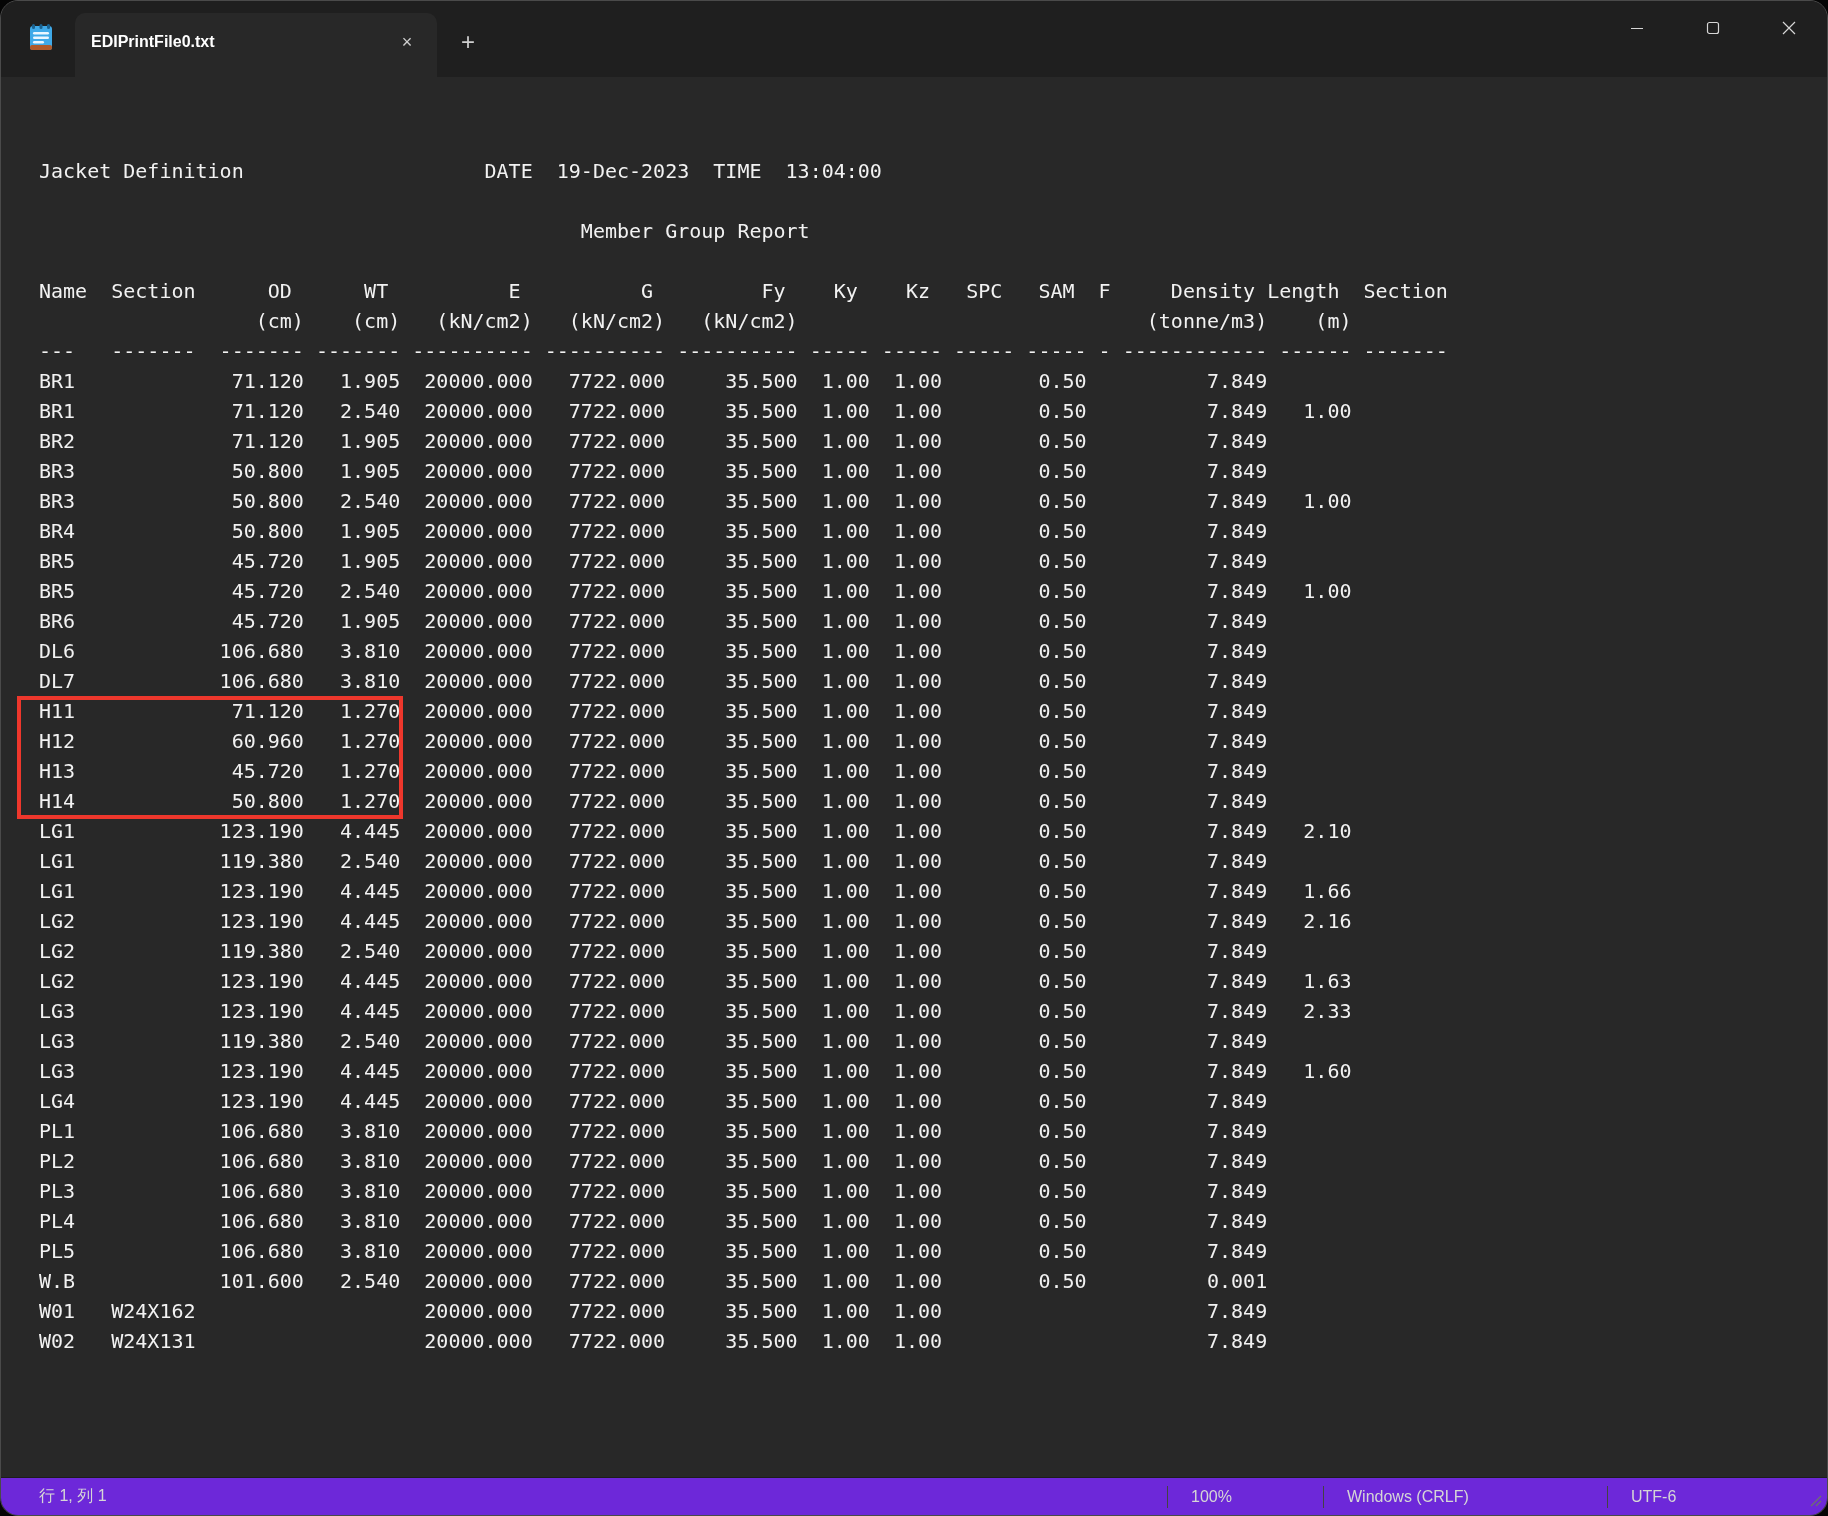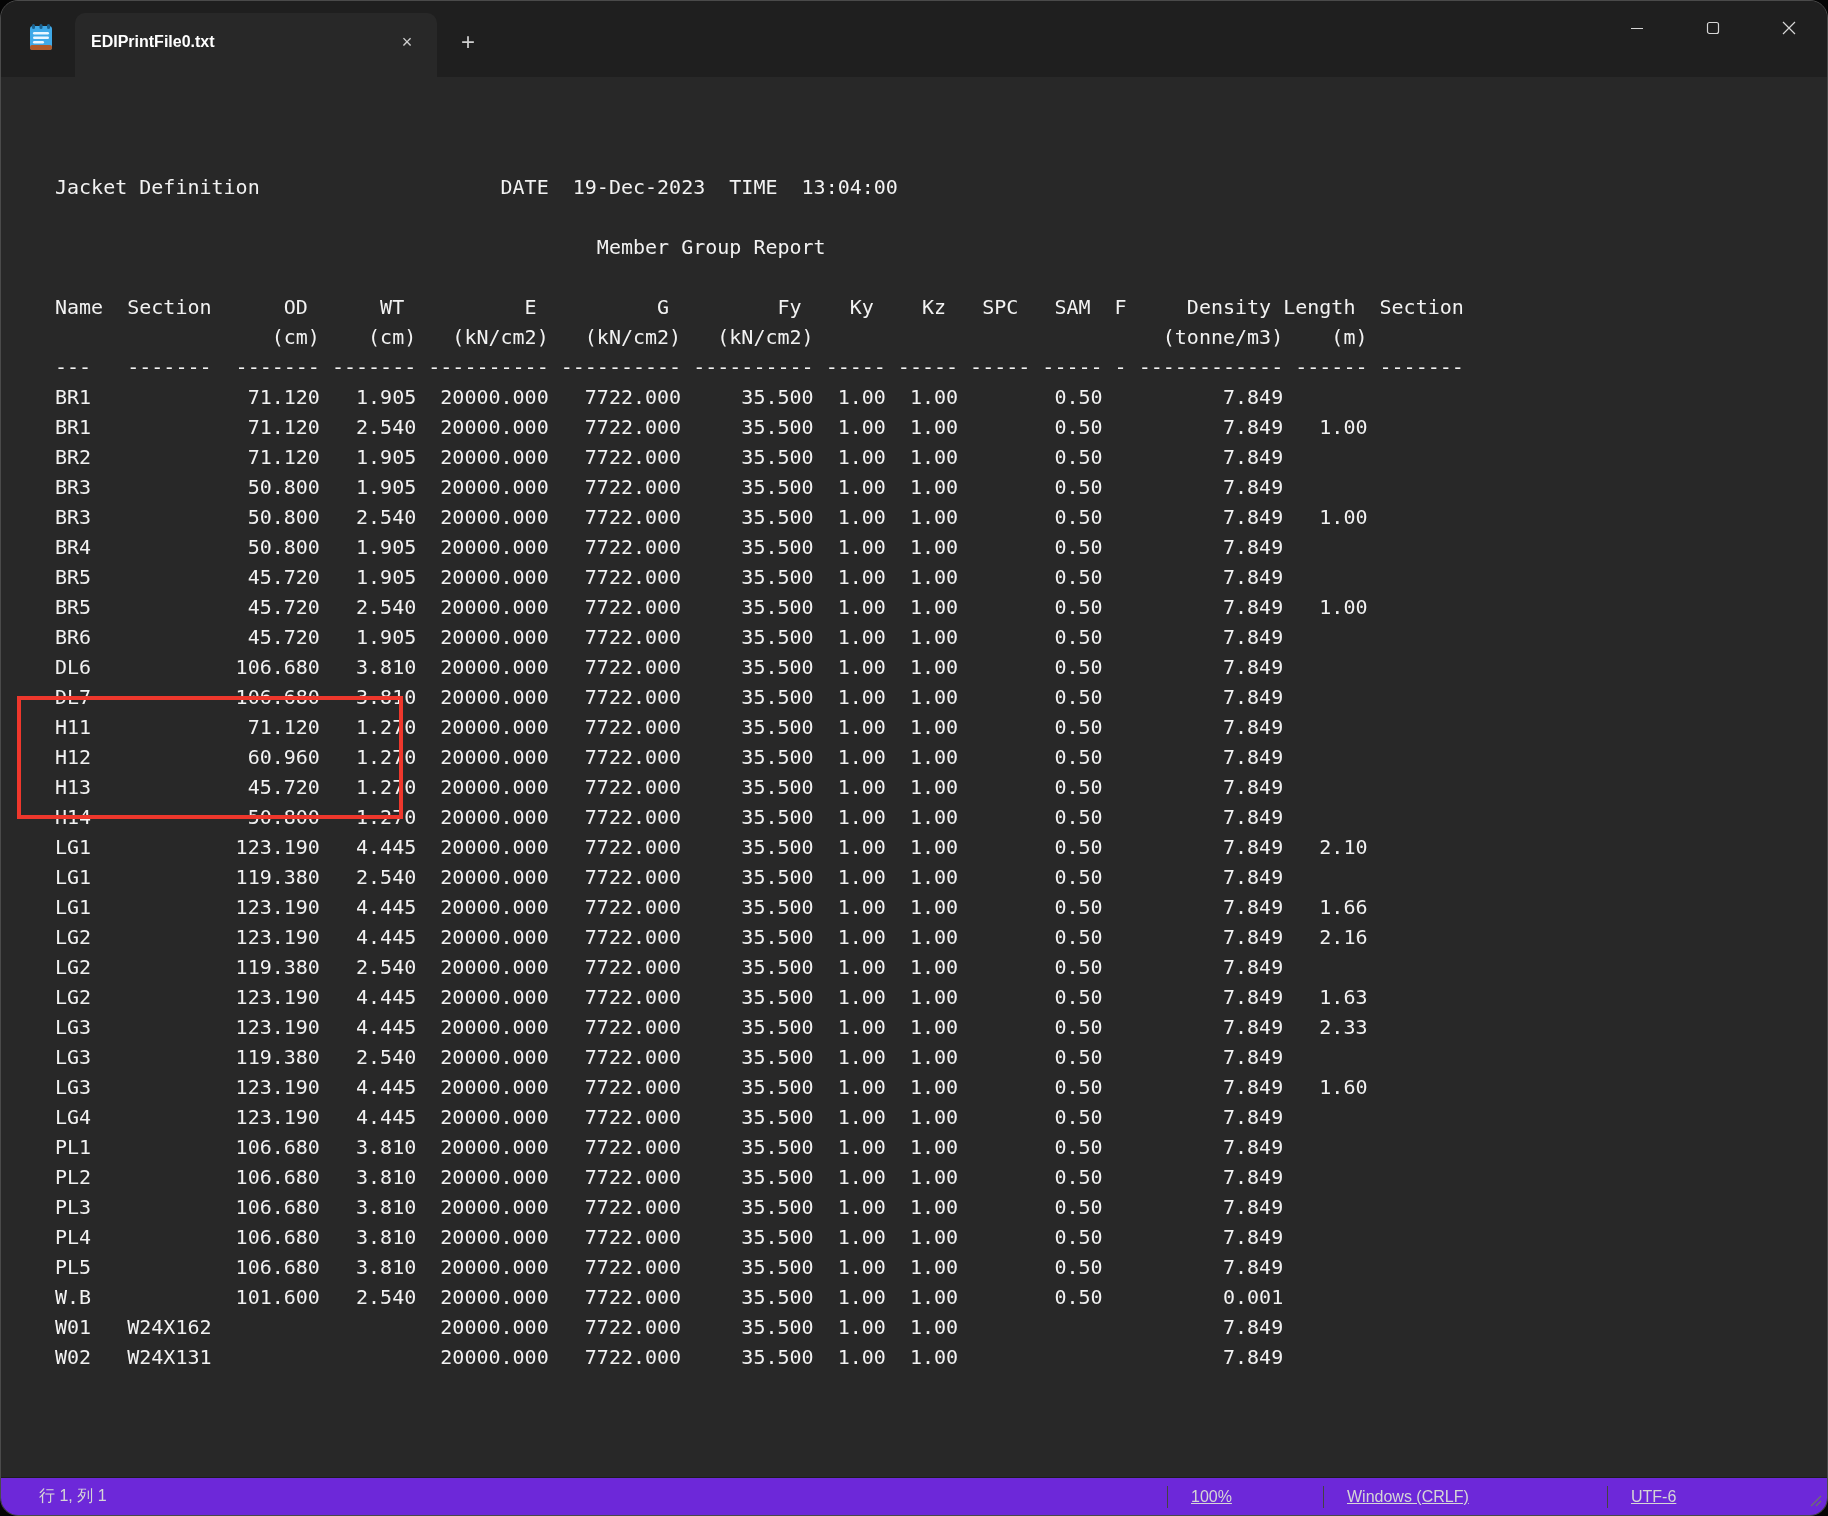--- a/index.html
+++ b/index.html
@@ -33,33 +33,33 @@
   }
   
   .menubar{position:absolute;left:0;top:76px;width:100%;height:40px;background:#282828;
     display:flex;align-items:center;padding-left:24px;}
   .menu-item{font-size:19px;color:#f0f0f0;margin-right:41px;}
   .gear-btn{position:absolute;right:28px;top:5px;width:34px;height:34px;border:none;background:transparent;
     color:#d6d6d6;display:flex;align-items:center;justify-content:center;padding:0;}
   
   .editor{position:absolute;left:0;top:116px;width:100%;height:1362px;background:#282828;overflow:hidden;}
   .editor pre{
-    margin:16px;padding:39px 0 0 38px;
+    margin:0;padding:39px 0 0 38px;
     font-family:"DejaVu Sans Mono","Liberation Mono",monospace;
     font-size:20px;line-height:30px;color:#f2f2f2;white-space:pre;
   }
   .highlight-box{
     position:absolute;left:16px;top:579px;width:386px;height:123px;
     border:4px solid #ee372c;pointer-events:none;
   }
   
   .statusbar{position:absolute;left:0;bottom:0;width:100%;height:38px;background:#6d28d9;
     border-top:1px solid #1d1d1d;font-size:16px;color:#d6d6d6;}
   .sb-pos{position:absolute;left:38px;top:8px;}
-  .sb-right{position:absolute;left:1166px;right:50px;top:0;height:100%;display:flex;align-items:center;text-decoration:underline;}
+  .sb-right{position:absolute;left:1166px;right:50px;top:0;height:100%;display:flex;align-items:center;}
   .sb-divider{width:1px;height:22px;background:#434343;}
   .sb-cell{padding-left:23px;white-space:nowrap;}
   .sb-zoom{width:155px;}
   .sb-eol{width:283px;}
   .sb-enc{width:150px;}
   .resize-grip{position:absolute;right:5px;bottom:4px;}
 </style>
 </head>
 <body>
 

